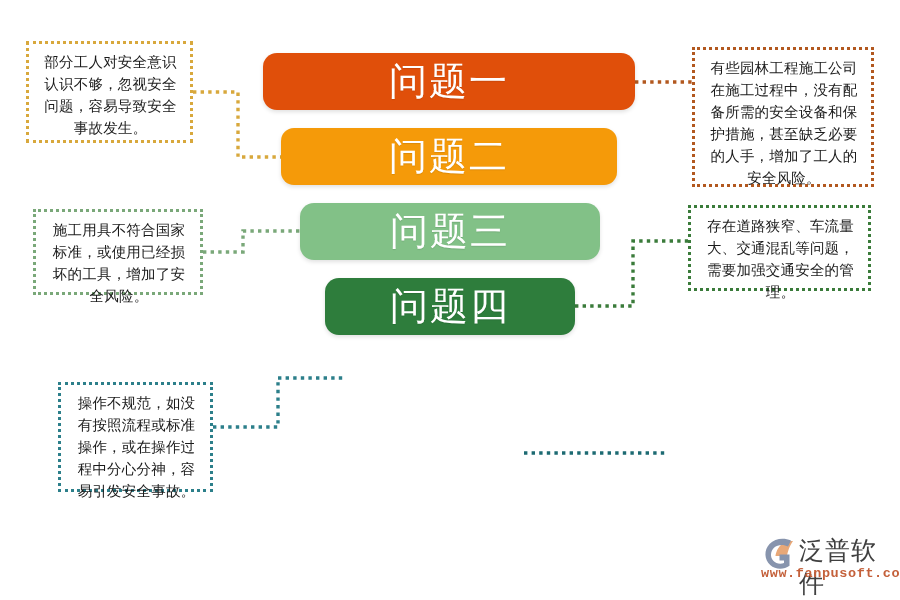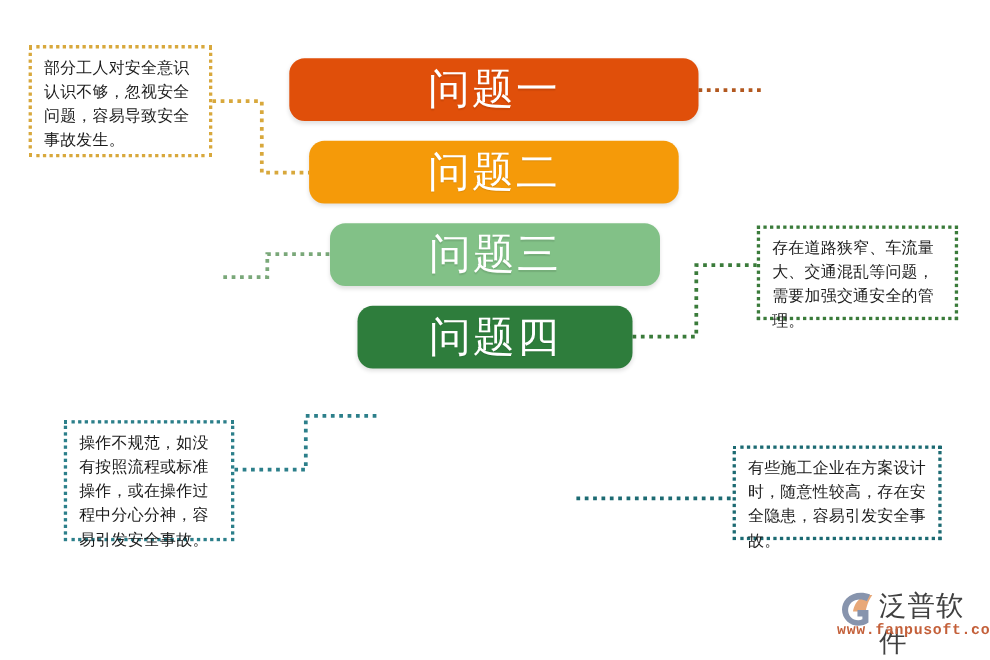--- a/index.html
+++ b/index.html
@@ -33,20 +33,21 @@
   .note{
     position:absolute;
     box-sizing:border-box;
     background:#ffffff;
     padding:7px 9px 7px 11px;
     font-size:14.5px;
     line-height:1.52;
     color:#1b1b1b;
     font-family:"DejaVu Sans","Liberation Sans",sans-serif;
     letter-spacing:0.2px;
+    text-align:center;
   }
 
   
   #logo{
     position:absolute;
     left:745px;top:530px;
     width:150px;height:62px;
   }
   #logo-mark{position:absolute;left:18px;top:6px;width:34px;height:34px;}
   #logo-cn{
@@ -80,51 +81,54 @@
 
     <polyline points="213,427 278,427 278,378 344,378" fill="none" stroke="#2c7f8a" stroke-width="3.4" stroke-dasharray="3.4 4.2"></polyline>
 
     <polyline points="524,453 666,453" fill="none" stroke="#1c6a72" stroke-width="3.4" stroke-dasharray="3.4 4.2"></polyline>
   </svg>
 
   <div class="bar" style="left:263px;top:53px;width:372px;height:57px;background:#e04f0a;">
     <span>问题一</span>
   </div>
 
-  <div class="bar" style="left:281px;top:128px;width:336px;height:57px;background:#f59a09;">
+  <div class="bar" style="left:281px;top:128px;width:336px;height:57px;background:#f59a09;border-radius:13px;">
     <span>问题二</span>
   </div>
 
   <div class="bar" style="left:300px;top:203px;width:300px;height:57px;background:#82c187;">
     <span>问题三</span>
   </div>
 
   <div class="bar" style="left:325px;top:278px;width:250px;height:57px;background:#2e7d3c;">
     <span>问题四</span>
   </div>
 
 
 
   <div class="note" style="left:26px;top:41px;width:167px;height:102px;border:3px dotted #d8a83c;">
     <span>部分工人对安全意识认识不够，忽视安全问题，容易导致安全事故发生。</span>
   </div>
 
+  <div class="note" style="left:692px;top:47px;width:182px;height:140px;border:3px dotted #b2581f;">
+    <span>有些园林工程施工公司在施工过程中，没有配备所需的安全设备和保护措施，甚至缺乏必要的人手，增加了工人的安全风险。</span>
+  </div>
 
+  <div class="note" style="left:33px;top:209px;width:170px;height:86px;border:3px dotted #7aa879;">
+    <span>施工用具不符合国家标准，或使用已经损坏的工具，增加了安全风险。</span>
+  </div>
 
   <div class="note" style="left:58px;top:382px;width:155px;height:110px;border:3px dotted #2c7f8a;">
     <span>操作不规范，如没有按照流程或标准操作，或在操作过程中分心分神，容易引发安全事故。</span>
   </div>
 
   <div class="note" style="left:688px;top:205px;width:183px;height:86px;border:3px dotted #3a7b3a;">
     <span>存在道路狭窄、车流量大、交通混乱等问题，需要加强交通安全的管理。</span>
   </div>
 
-  <div class="note" style="left:666px;top:405px;width:190px;height:86px;border:3px dotted #1c6a72;">
-    <span>有些施工企业在方案设计时，随意性较高，存在安全隐患，容易引发安全事故。</span>
-  </div>
 
   <div id="logo">
     <svg id="logo-mark" viewBox="0 0 34 34" xmlns="http://www.w3.org/2000/svg">
       <path d="M30 5 C30 5 24 4 18.5 8.5 C13 13 12.5 20 12.5 20 L24 20 C24 20 25 12 30 5 Z" fill="#e8a878"></path>
       <path d="M28 4.5 C21 1.5 12 2.2 6.5 8 C0.8 14 1.2 23.5 7.2 29 C12.6 34 21 33.8 26.5 29.8
                L26.5 18.5 L16.5 18.5 L16.5 24.5 L21 24.5 L21 27 C17.5 28.6 13 27.8 10.3 24.8
                C7 21.2 7.3 15.2 11 11.8 C14.6 8.4 20.8 8.2 25 10.6 Z" fill="#8794ad"></path>
     </svg>
     <div id="logo-cn">泛普软件</div>
     <div id="logo-url">www.fanpusoft.com</div>

